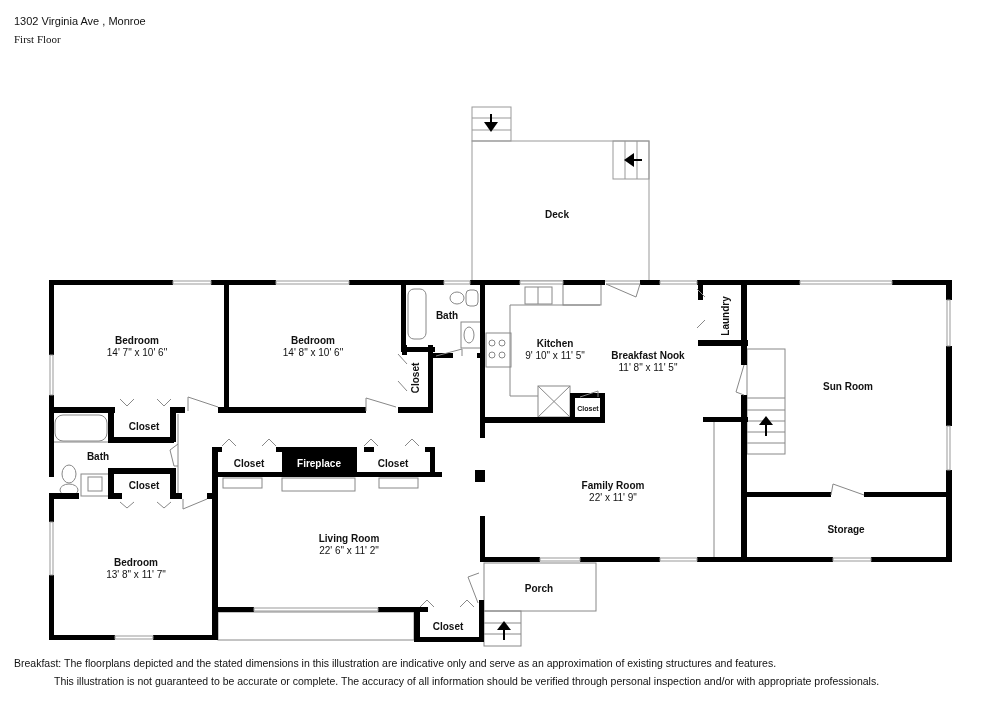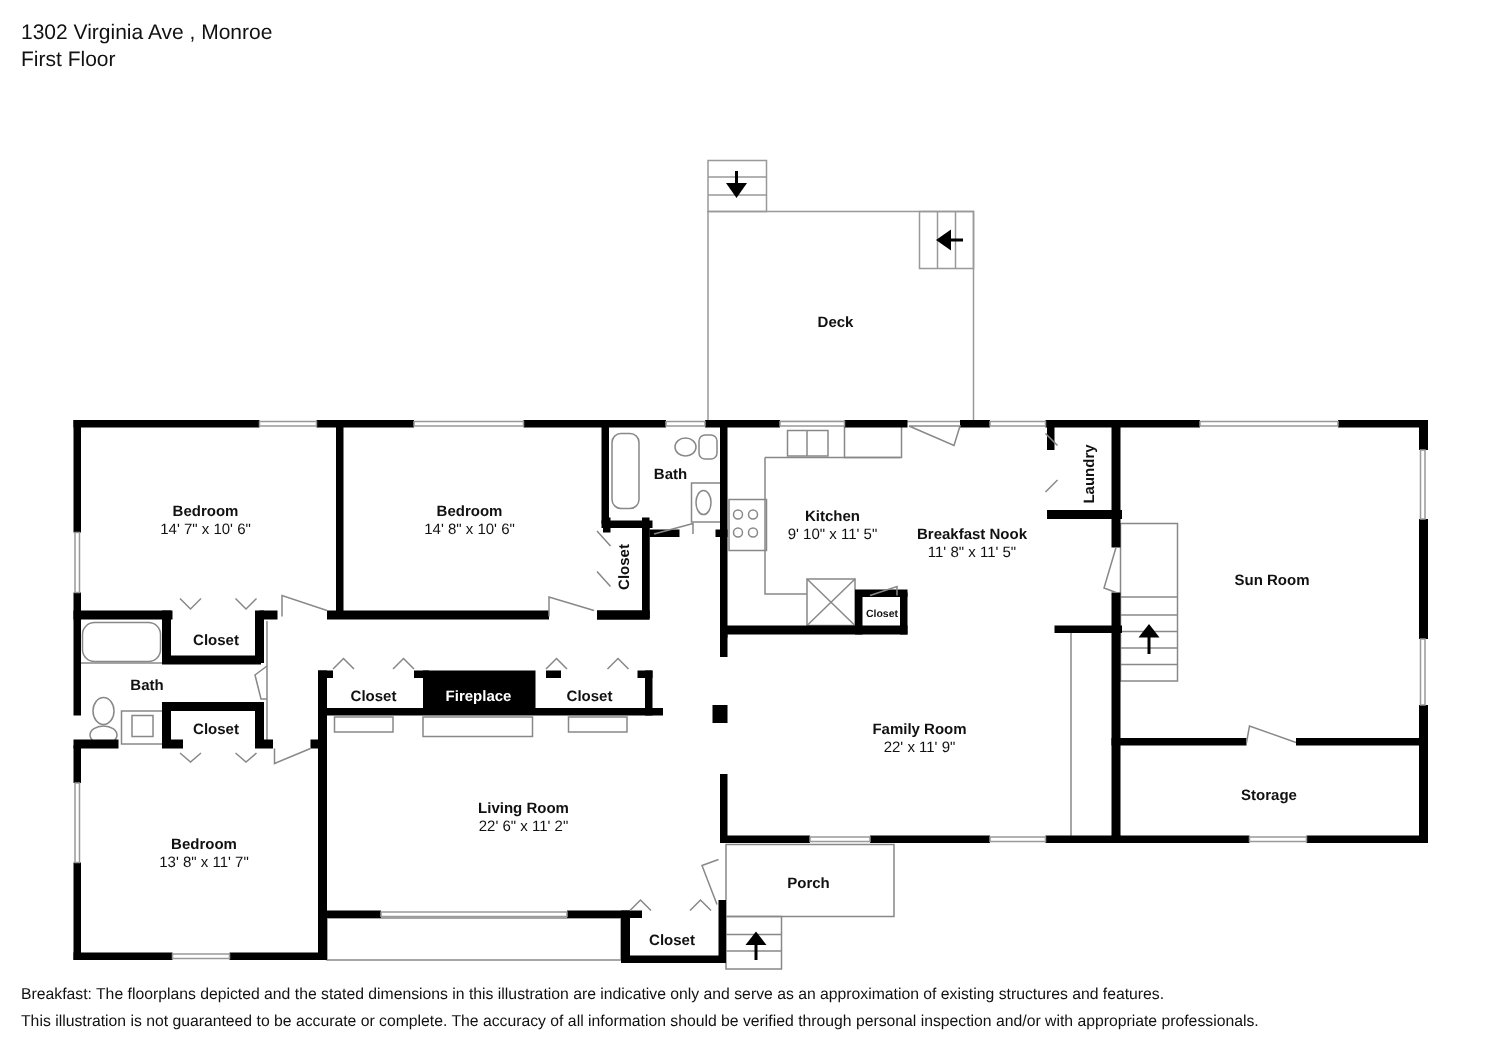--- a/index.html
+++ b/index.html
@@ -1,22 +1,22 @@
 <!DOCTYPE html>
 <html><head>
 <meta charset="utf-8">
 <style>
   html, body { margin: 0; padding: 0; background: #ffffff; }
   body { width: 1000px; height: 707px; position: relative; overflow: hidden; font-family: "Liberation Sans", sans-serif; color: #000; }
-  .hdr { position: absolute; left: 14px; font-size: 14px; line-height: 13px; color: #111; }
+  .hdr { position: absolute; left: 14px; font-size: 11px; line-height: 13px; color: #111; }
   #addr { top: 15px; }
-  #floor { top: 33px; }
+  #floor { top: 33px; font-family: Liberation Serif, serif; }
   .disc { position: absolute; left: 14px; font-size: 10.5px; color: #111; white-space: nowrap; }
   #disc1 { top: 657px; }
-  #disc2 { top: 675px; }
+  #disc2 { top: 675px; margin-left: 40px; }
   svg { position: absolute; left: 0; top: 0; }
   .lbl { font-family: "Liberation Sans", sans-serif; font-size: 10px; font-weight: bold; fill: #111; text-anchor: middle; }
   .dim { font-family: "Liberation Sans", sans-serif; font-size: 10px; fill: #111; text-anchor: middle; }
   .small { font-size: 7px; }
   .white { fill: #fff; }
 </style>
 </head>
 <body>
 
 <div class="hdr" id="addr">1302 Virginia Ave , Monroe</div>

